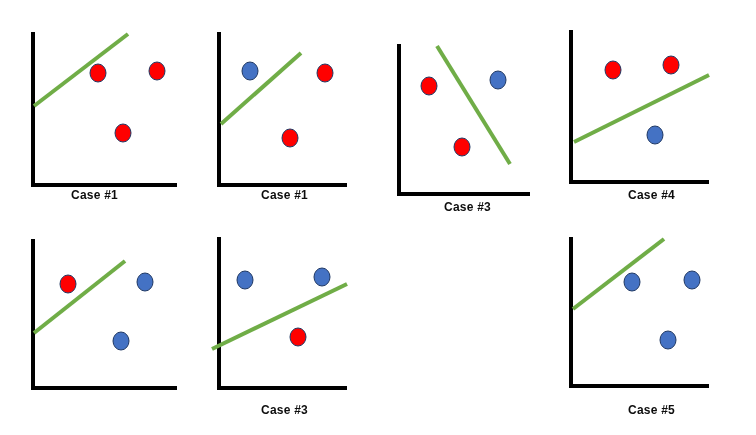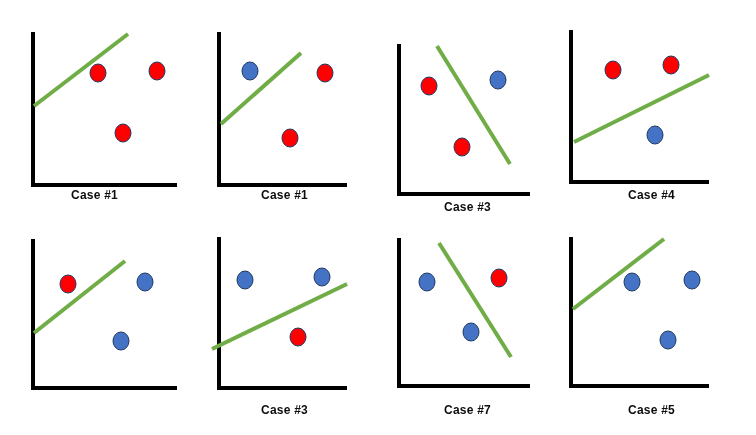--- a/index.html
+++ b/index.html
@@ -108,31 +108,20 @@
       <svg class="panel-svg" viewBox="0 0 189 193">
         <line x1="29" y1="173" x2="29" y2="22" stroke="#000000" stroke-width="4"></line>
         <line x1="27" y1="173" x2="157" y2="173" stroke="#000000" stroke-width="4"></line>
         <line x1="22" y1="134" x2="157" y2="69" stroke="#70ad47" stroke-width="4" stroke-linecap="butt"></line>
         <ellipse cx="55" cy="65" rx="8" ry="9" fill="#4472c4" stroke="#1f3864" stroke-width="1"></ellipse>
         <ellipse cx="132" cy="62" rx="8" ry="9" fill="#4472c4" stroke="#1f3864" stroke-width="1"></ellipse>
         <ellipse cx="108" cy="122" rx="8" ry="9" fill="#ff0000" stroke="#1f3864" stroke-width="1"></ellipse>
       </svg>
       <div class="panel-caption">Case #3</div>
     </div>
-    <div class="panel" style="left: 373px; top: 215px;">
-      <svg class="panel-svg" viewBox="0 0 189 193">
-        <line x1="26" y1="171" x2="26" y2="23" stroke="#000000" stroke-width="4"></line>
-        <line x1="24" y1="171" x2="157" y2="171" stroke="#000000" stroke-width="4"></line>
-        <line x1="66" y1="28" x2="138" y2="142" stroke="#70ad47" stroke-width="4" stroke-linecap="butt"></line>
-        <ellipse cx="54" cy="67" rx="8" ry="9" fill="#4472c4" stroke="#1f3864" stroke-width="1"></ellipse>
-        <ellipse cx="126" cy="63" rx="8" ry="9" fill="#ff0000" stroke="#1f3864" stroke-width="1"></ellipse>
-        <ellipse cx="98" cy="117" rx="8" ry="9" fill="#4472c4" stroke="#1f3864" stroke-width="1"></ellipse>
-      </svg>
-      <div class="panel-caption">Case #7</div>
-    </div>
     <div class="panel" style="left: 557px; top: 215px;">
       <svg class="panel-svg" viewBox="0 0 189 193">
         <line x1="14" y1="171" x2="14" y2="22" stroke="#000000" stroke-width="4"></line>
         <line x1="12" y1="171" x2="152" y2="171" stroke="#000000" stroke-width="4"></line>
         <line x1="16" y1="94" x2="107" y2="24" stroke="#70ad47" stroke-width="4" stroke-linecap="butt"></line>
         <ellipse cx="75" cy="67" rx="8" ry="9" fill="#4472c4" stroke="#1f3864" stroke-width="1"></ellipse>
         <ellipse cx="135" cy="65" rx="8" ry="9" fill="#4472c4" stroke="#1f3864" stroke-width="1"></ellipse>
         <ellipse cx="111" cy="125" rx="8" ry="9" fill="#4472c4" stroke="#1f3864" stroke-width="1"></ellipse>
       </svg>
       <div class="panel-caption">Case #5</div>

